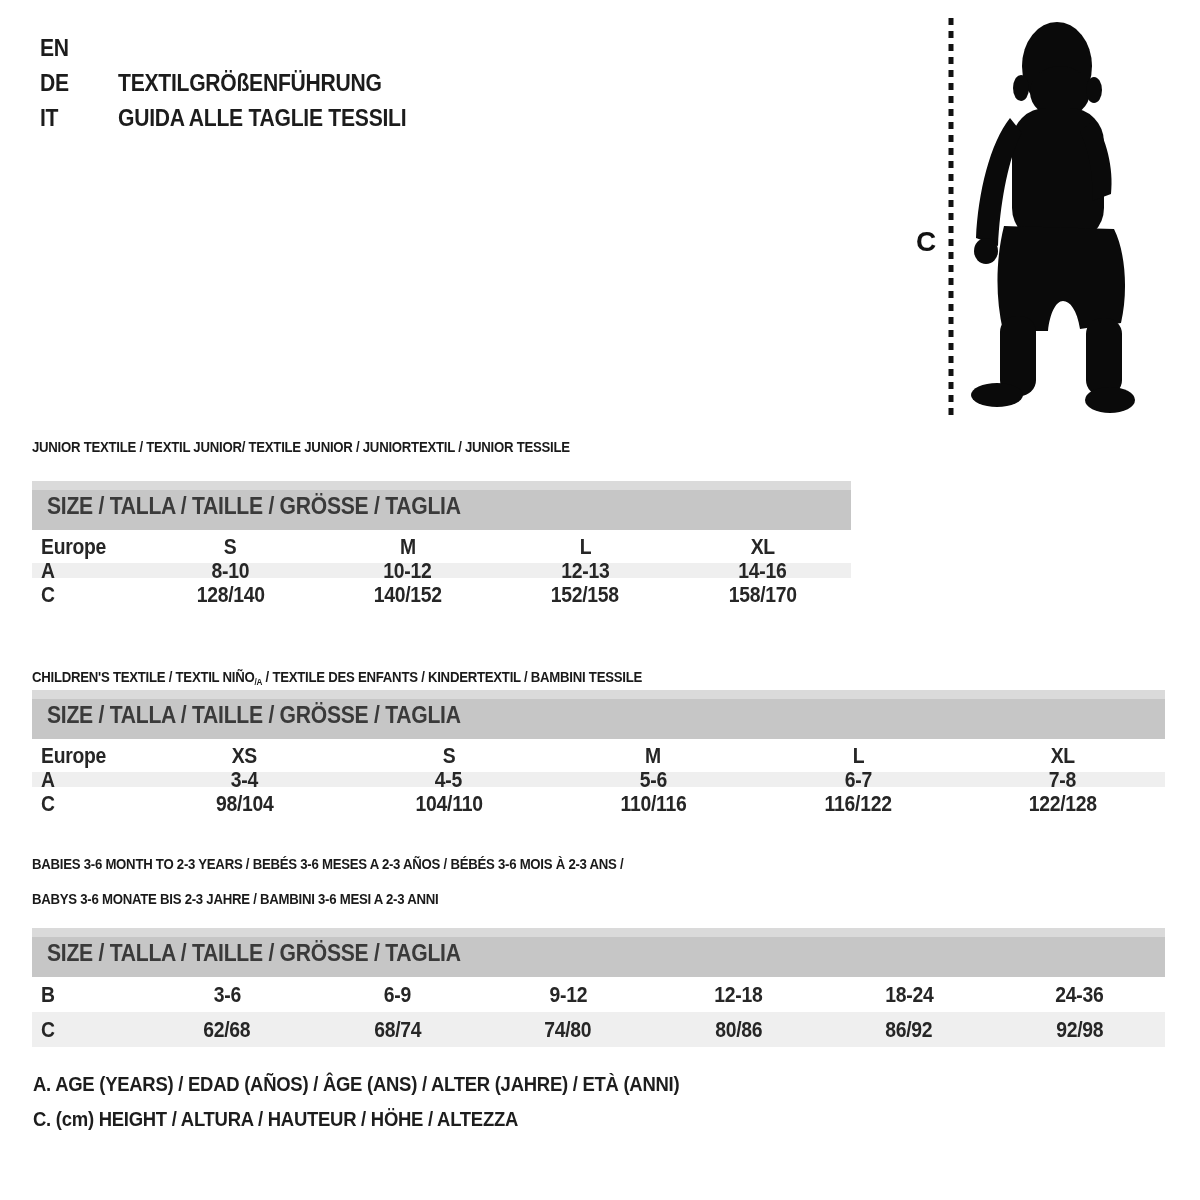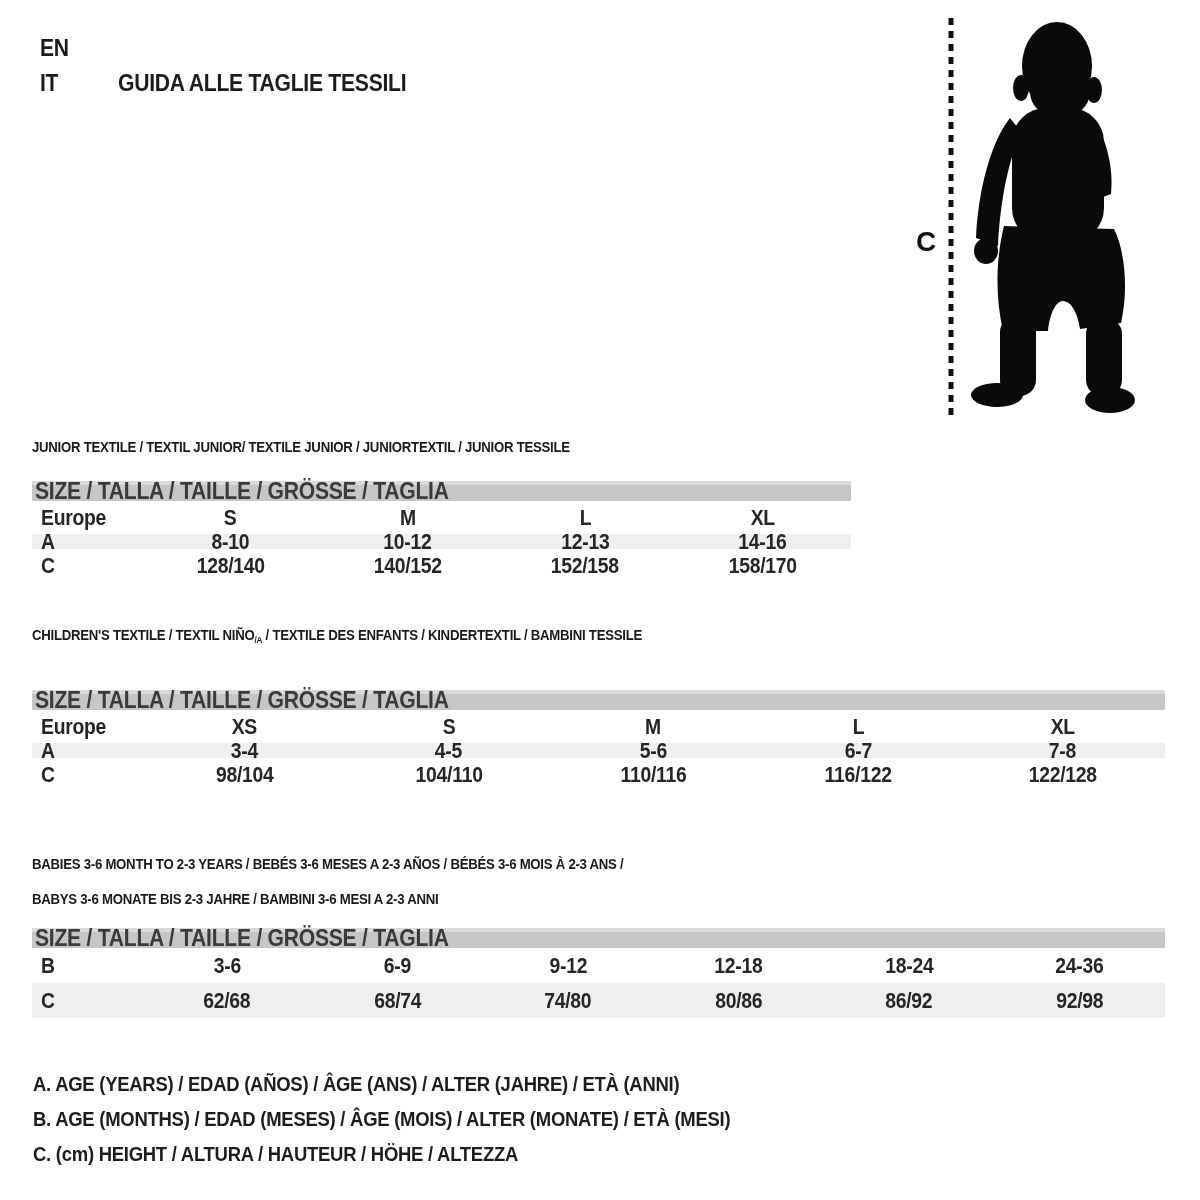--- a/index.html
+++ b/index.html
@@ -20,23 +20,23 @@
 
   
   .figure-svg{left:900px;top:8px;}
 
   
   .sec-title{font-weight:bold;font-size:15px;color:#1a1a1a;line-height:26px;}
   .sub-a{font-size:0.62em;vertical-align:-0.28em;}
 
   .size-table{position:absolute;}
   .thead{
-    height:20px;display:flex;align-items:center;
+    height:49px;display:flex;align-items:center;
     background:linear-gradient(#dadada 0 18%,#c6c6c6 18% 100%);
-    font-weight:bold;font-size:24px;color:#3a3a3a;padding-left:3px;box-sizing:border-box;
+    font-weight:bold;font-size:24px;color:#3a3a3a;padding-left:15px;box-sizing:border-box;
   }
   .trow{display:flex;align-items:center;font-weight:bold;font-size:22px;color:#262626;}
   .trow.alt{background:#efefef;}
   .tlabel{flex:0 0 110px;padding-left:9px;box-sizing:border-box;text-align:left;}
   .tcell{flex:1 1 0;display:flex;justify-content:center;align-items:center;}
   .rows-h33 .trow{height:15px;margin-top:9px;}
   .rows-h35 .trow{height:35px;}
 
   
   .babies-title div{line-height:35px;}
@@ -44,20 +44,24 @@
   
   .legend{left:33px;top:1066px;}
   .legend-line{height:35px;display:flex;align-items:center;font-weight:bold;font-size:21px;color:#1d1d1d;}
 </style>
 </head>
 <body>
 
 <div class="abs lang-block">
   <div class="lang-row">
     <span class="lang-code"><span class="sq">EN</span></span>
+  </div>
+  <div class="lang-row">
+    <span class="lang-code"><span class="sq">DE</span></span>
+    <span class="lang-title"><span class="sq">TEXTILGRÖßENFÜHRUNG</span></span>
   </div>
   <div class="lang-row">
     <span class="lang-code"><span class="sq">IT</span></span>
     <span class="lang-title"><span class="sq">GUIDA ALLE TAGLIE TESSILI</span></span>
   </div>
 </div>
 
 <svg class="abs figure-svg" width="245" height="412" viewBox="0 0 245 412" xmlns="http://www.w3.org/2000/svg">
   <line x1="51" y1="10" x2="51" y2="407" stroke="#111111" stroke-width="5" stroke-dasharray="7 6"></line>
   <text x="16" y="243" font-family="Liberation Sans, DejaVu Sans, sans-serif" font-weight="bold" font-size="28" fill="#111111">C</text>
@@ -125,21 +129,21 @@
       </span>
     <span class="tcell">
         <span class="sqc">152/158</span>
       </span>
     <span class="tcell">
         <span class="sqc">158/170</span>
       </span>
   </div>
 </div>
 
-<div class="abs sec-title" style="left:32px;top:622px;">
+<div class="abs sec-title" style="left:32px;top:664px;">
   <span class="sq"><span>CHILDREN'S TEXTILE / TEXTIL NIÑO</span><span class="sub-a">/A</span><span> / TEXTILE DES ENFANTS / KINDERTEXTIL / BAMBINI TESSILE</span></span>
 </div>
 <div class="size-table rows-h33" style="left:32px;top:690px;width:1133px;">
   <div class="thead">
     <span class="sq">SIZE / TALLA / TAILLE / GRÖSSE / TAGLIA</span>
   </div>
   <div class="trow">
     <span class="tlabel"><span class="sq">Europe</span></span>
     <span class="tcell">
         <span class="sqc">XS</span>
@@ -245,18 +249,15 @@
         <span class="sqc">92/98</span>
       </span>
   </div>
 </div>
 
 <div class="abs legend">
   <div class="legend-line">
       <span class="sq">A. AGE (YEARS) / EDAD (AÑOS) / ÂGE (ANS) / ALTER (JAHRE) / ETÀ (ANNI)</span>
     </div>
   <div class="legend-line">
-      <span class="sq">B. AGE (MONTHS) / EDAD (MESES) / ÂGE (MOIS) / ALTER (MONATE) / ETÀ (MESI)</span>
-    </div>
-  <div class="legend-line">
       <span class="sq">C. (cm) HEIGHT / ALTURA / HAUTEUR / HÖHE / ALTEZZA</span>
     </div>
 </div>
 
 </body></html>

